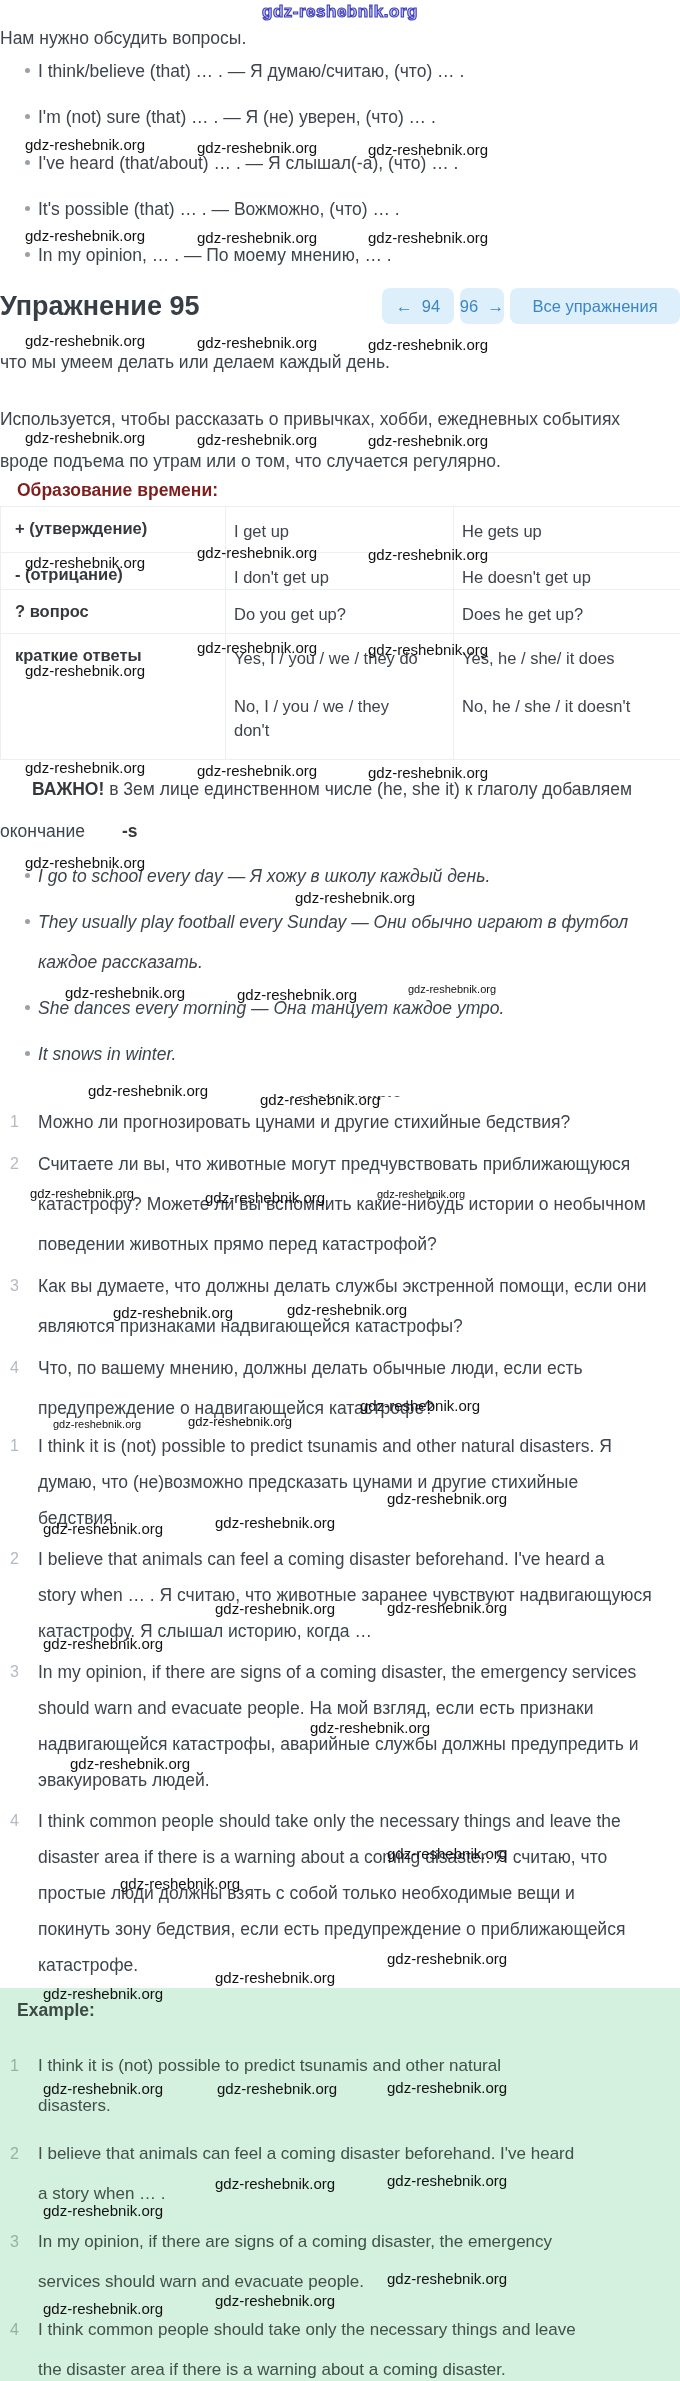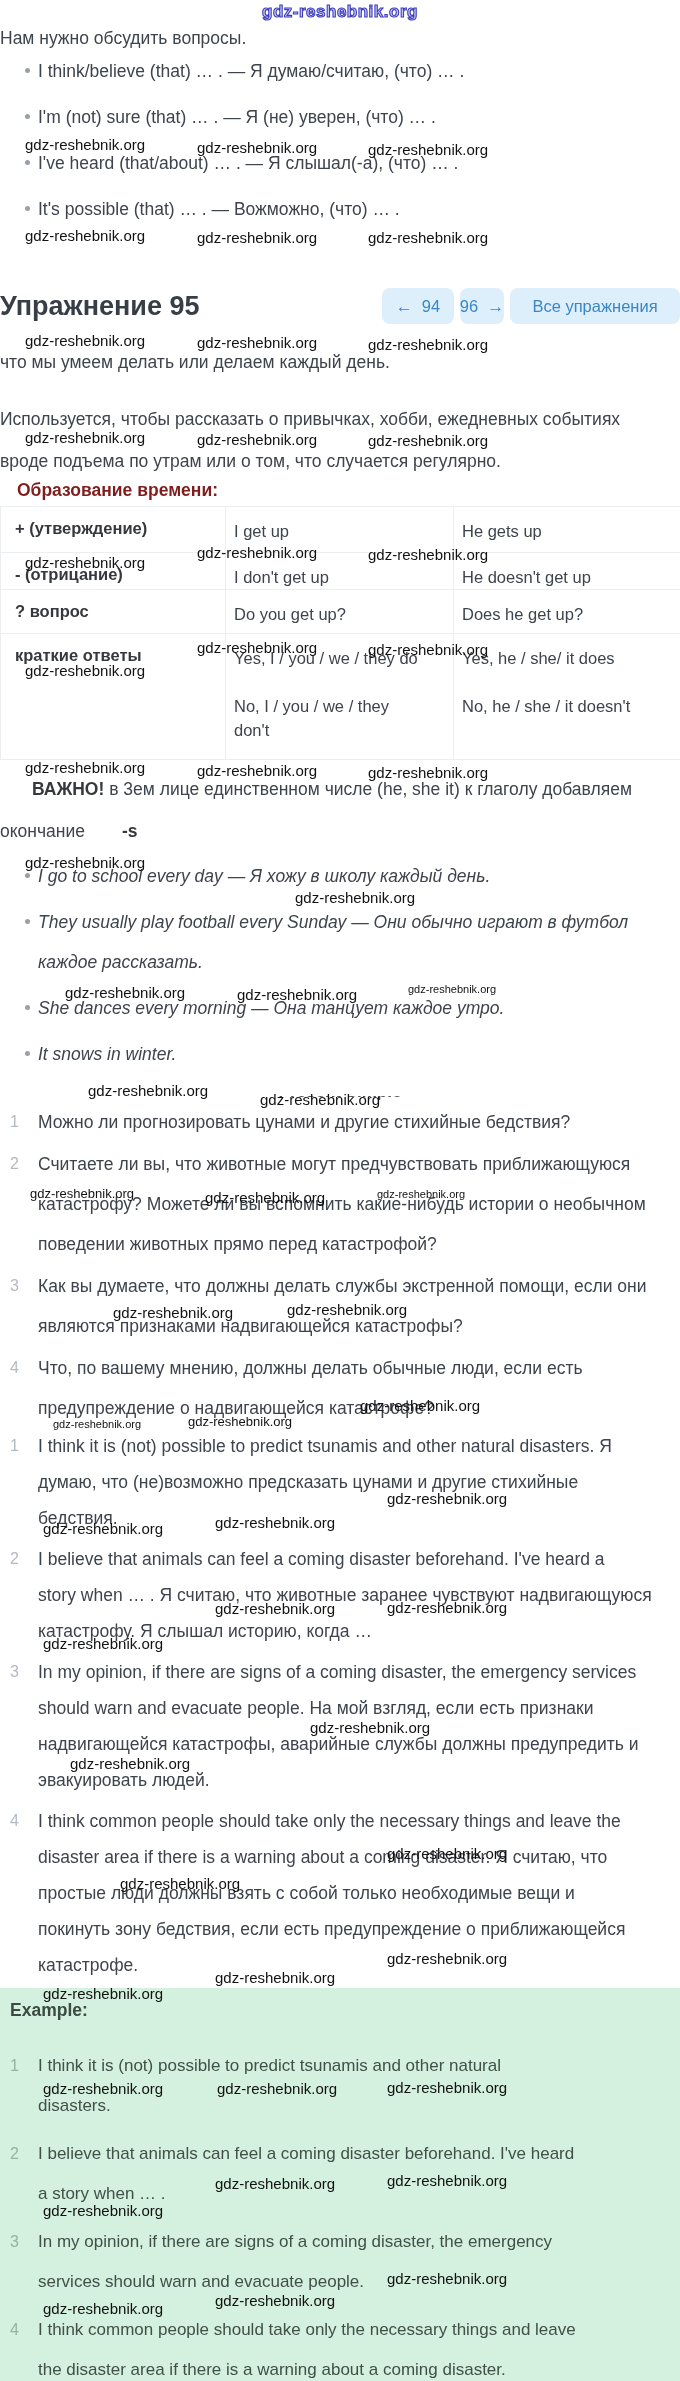--- a/index.html
+++ b/index.html
@@ -67,40 +67,41 @@
   #questions .line{line-height:40px;}
   #answers{top:1428px;}
   #answers .num-item{margin-bottom:5px;}
   #answers .line{line-height:36px;}
   .num-item{position:relative;padding-left:38px;}
   .num{position:absolute;left:10px;top:0;color:#b3bac2;font-size:16px;line-height:inherit;}
   #questions .num{line-height:40px;}
   #answers .num{line-height:36px;}
 
   .green{position:absolute;top:1988px;left:0;width:680px;height:393px;background:#d4f0de;color:#41504a;}
-  .green-heading{position:absolute;top:12px;left:10px;font-size:17.5px;font-weight:600;color:#3c4a43;}
+  .green-heading{position:absolute;top:12px;left:17px;font-size:17.5px;font-weight:600;color:#3c4a43;}
   #example-list{position:absolute;top:58px;left:0;width:680px;font-size:17px;}
   #example-list .num-item{margin-bottom:8px;}
   #example-list .line{line-height:40px;}
   #example-list .num{color:#95b2a2;line-height:40px;}
 </style>
 </head>
 <body>
 
 <div class="page">
 
   <div class="wm-header">gdz-reshebnik.org</div>
 
   <p class="lead">Нам нужно обсудить вопросы.</p>
 
   <div class="bullets" id="intro-bullets">
       <div class="bullet"><span class="dot"></span><span>I think/believe (that) … . — Я думаю/считаю, (что) … .</span></div>
       <div class="bullet"><span class="dot"></span><span>I'm (not) sure (that) … . — Я (не) уверен, (что) … .</span></div>
       <div class="bullet"><span class="dot"></span><span>I've heard (that/about) … . — Я слышал(-а), (что) … .</span></div>
       <div class="bullet"><span class="dot"></span><span>It's possible (that) … . — Вожможно, (что) … .</span></div>
+      <div class="bullet"><span class="dot"></span><span>In my opinion, … . — По моему мнению, … .</span></div>
     </div>
 
   <div class="ex-header">
     <h1 class="title">Упражнение 95</h1>
     <div class="nav">
       <button class="nav-btn prev">
         <span class="nav-arrow">←</span>
         <span>94</span>
       </button>
       <button class="nav-btn next">

